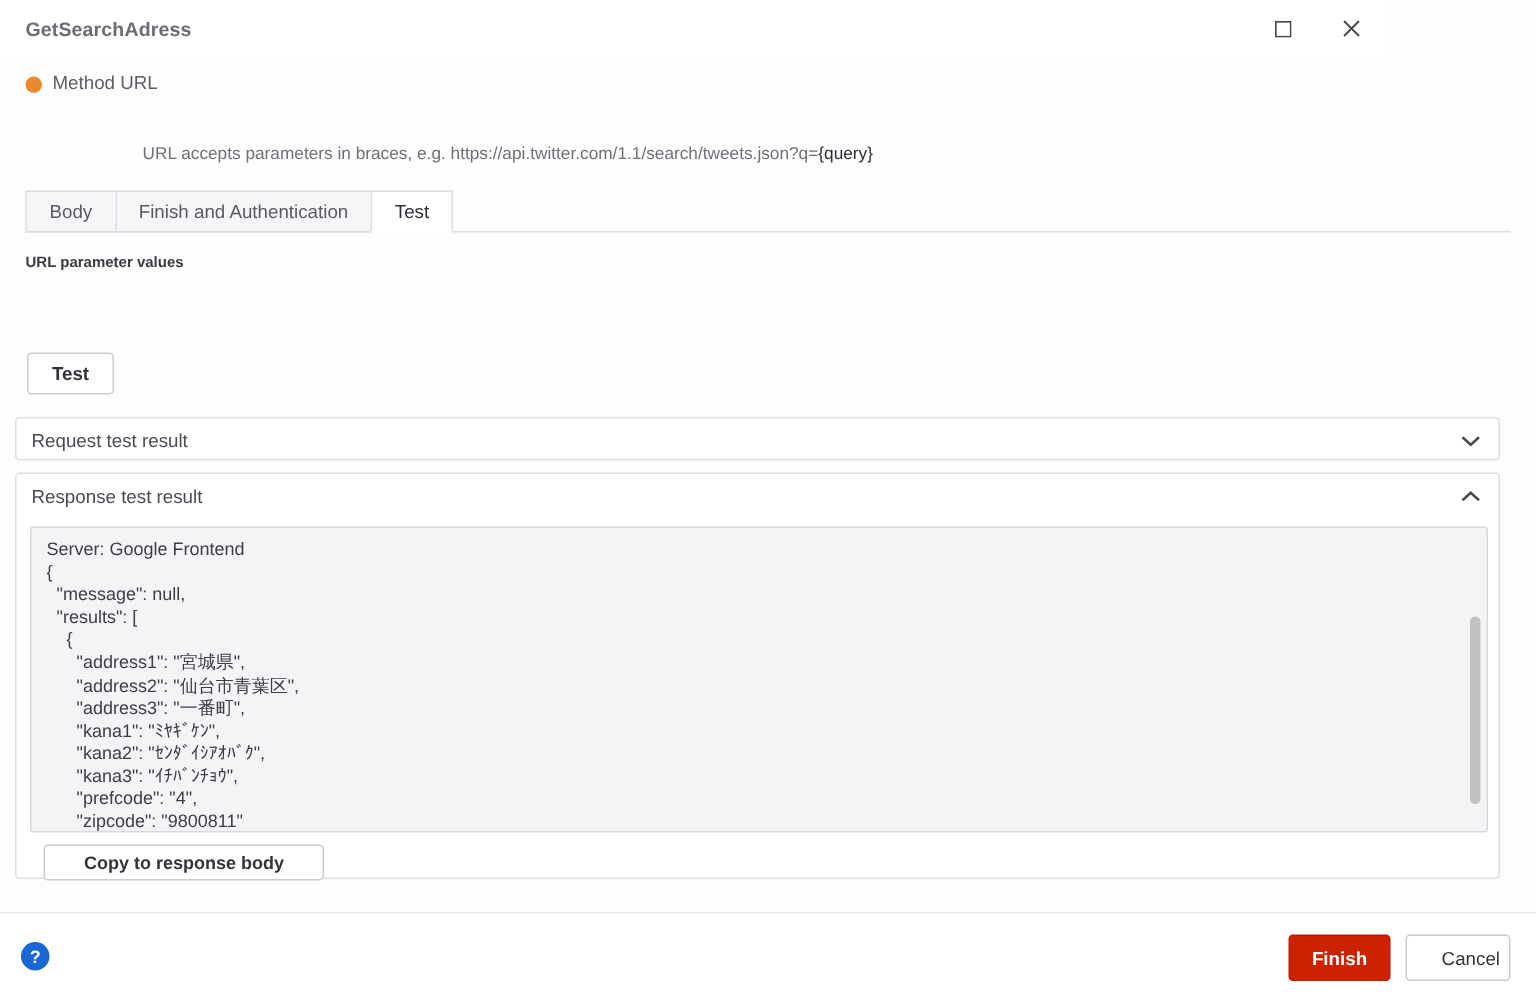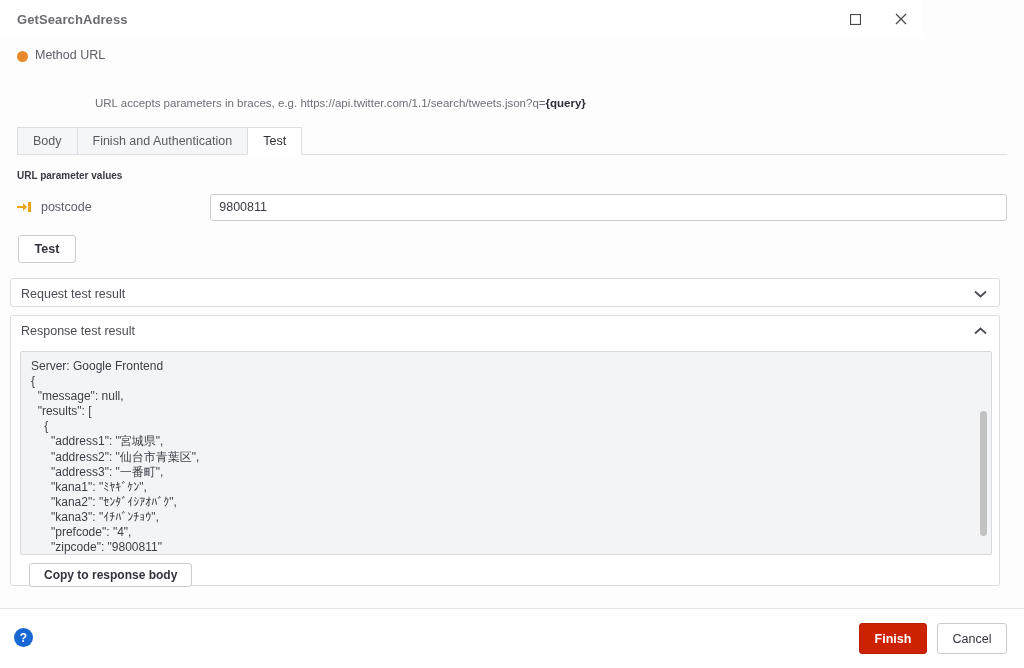--- a/index.html
+++ b/index.html
@@ -96,21 +96,21 @@
     color: #3b3b44;
     padding: 0 8px;
     font-family: "Liberation Sans", sans-serif;
     outline: none;
   }
   .url-hint {
     position: absolute; top: 59px; left: 95px;
     font-size: 11.5px;
     color: #6f6f78;
   }
-  .url-hint b { color: #2c2c34; font-weight: bold; }
+  .url-hint b { color: #2c2c34; font-weight: normal; }
 
   
   .tabs {
     position: absolute; top: 89px; left: 17px;
     width: 990px; height: 28px;
     display: flex; align-items: center;
   }
   .tabs-underline {
     position: absolute; top: 116px; left: 17px;
     width: 990px; height: 1px;
@@ -231,21 +231,21 @@
   }
   .resp-scroll-thumb {
     position: absolute; right: 3px; top: 58px;
     width: 7px; height: 125px;
     background: #c2c2c2;
     border-radius: 4px;
   }
   .copy-button {
     margin: 8px 0 0 9px;
     height: 24px;
-    padding: 0 14px;
+    padding: 0 26px;
     border: 1px solid #c9ccd1;
     border-radius: 3px;
     background: #ffffff;
     font-size: 12px;
     font-weight: bold;
     color: #33333c;
     font-family: "Liberation Sans", sans-serif;
     cursor: pointer;
     text-align: center;
   }
@@ -289,20 +289,21 @@
   }
   .btn-cancel {
     width: 70px; height: 31px;
     background: #ffffff;
     border: 1px solid #c9ccd1;
     border-radius: 3px;
     color: #33333c;
     font-size: 12.5px;
     font-family: "Liberation Sans", sans-serif;
     cursor: pointer;
+    text-align: right;
   }
 </style>
 </head>
 <body>
 
 <div class="window">
 
   <div class="titlebar">
     <div class="title-text">GetSearchAdress</div>
     <div class="win-controls">
@@ -339,31 +340,20 @@
         <span>Finish and Authentication</span>
       </div>
       <div class="tab active">
         <span>Test</span>
       </div>
     </div>
     <div class="tabs-underline"></div>
 
     <div class="section-title">URL parameter values</div>
 
-    <div class="param-row">
-      <span class="param-icon">
-        <svg width="15" height="12" viewBox="0 0 15 12">
-          <path d="M0 6 H8" stroke="#e8a317" stroke-width="2" fill="none"></path>
-          <path d="M6 2 L10 6 L6 10 Z" fill="#e8a317"></path>
-          <rect x="11" y="1" width="3" height="10" fill="#e8a317"></rect>
-        </svg>
-      </span>
-      <span class="param-label">postcode</span>
-      <input class="param-input" type="text" value="9800811" style="">
-    </div>
 
     <button class="test-button">Test</button>
 
     <div class="accordion acc-request">
       <div class="acc-header">
         <span>Request test result</span>
         <span class="chevron">
           <svg width="13" height="8" viewBox="0 0 13 8">
               <path d="M1 1.5 L6.5 6.5 L12 1.5" stroke="#4a4a55" stroke-width="1.7" fill="none"></path>
             </svg>

